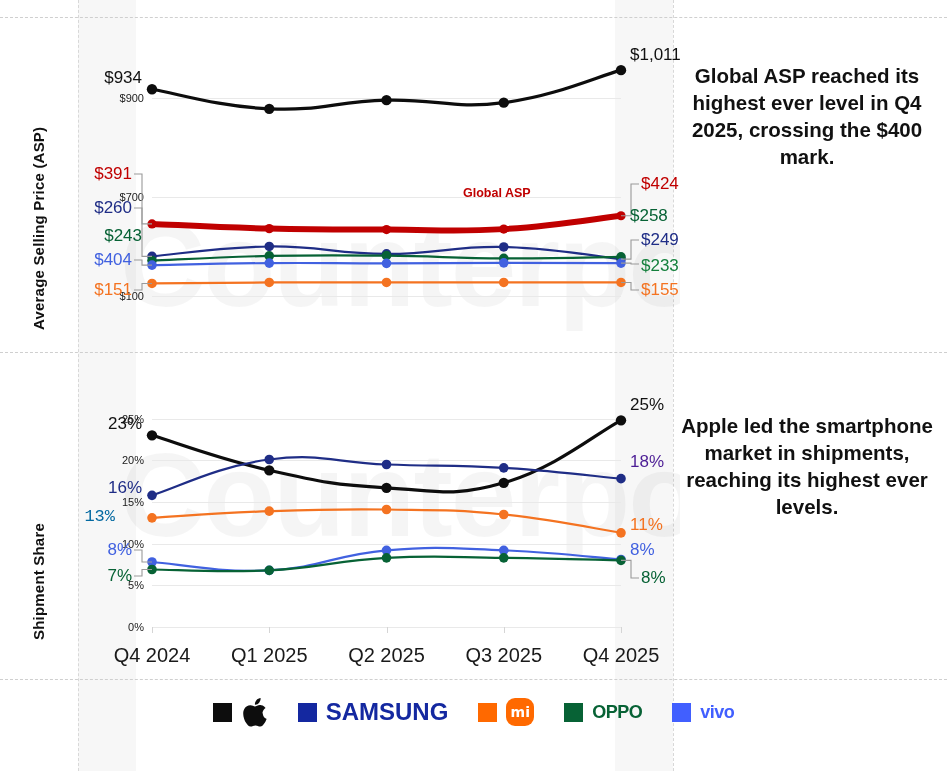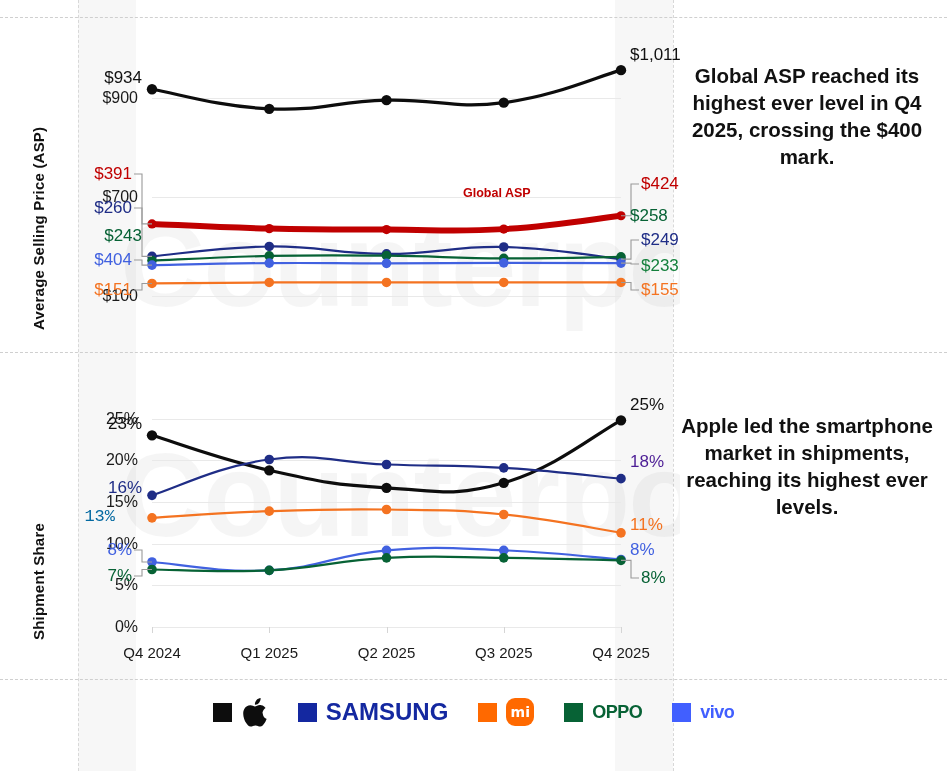--- a/index.html
+++ b/index.html
@@ -40,29 +40,29 @@
   #share-axis-title{left:30px;top:440px;height:200px;}
 
   
   .chart{position:absolute;}
   #asp-chart{left:88px;top:18px;width:585px;height:318px;}
   #share-chart{left:88px;top:380px;width:585px;height:285px;}
 
   .plot{position:absolute;left:0;top:0;width:100%;height:100%;}
 
   .ytick{
-    position:absolute;right:100%;margin-right:6px;
+    position:absolute;right:100%;
     transform:translateY(-50%);
-    font-size:16px;color:#1a1a1a;white-space:nowrap;
+    font-size:11px;color:#1a1a1a;white-space:nowrap;
   }
   .gridline{position:absolute;left:46px;right:0;border-top:1px solid #e9e9e9;height:0;}
 
   .xtick{
     position:absolute;top:100%;margin-top:7px;transform:translateX(-50%);
-    font-size:15px;color:#1a1a1a;white-space:nowrap;
+    font-size:20px;color:#1a1a1a;white-space:nowrap;
   }
 
   .dlabel{
     position:absolute;transform:translateY(-50%);
     font-size:17px;white-space:nowrap;font-weight:400;
   }
   .dlabel.left{text-align:right;}
   .dlabel.right{text-align:left;}
 
   .series-tag{

